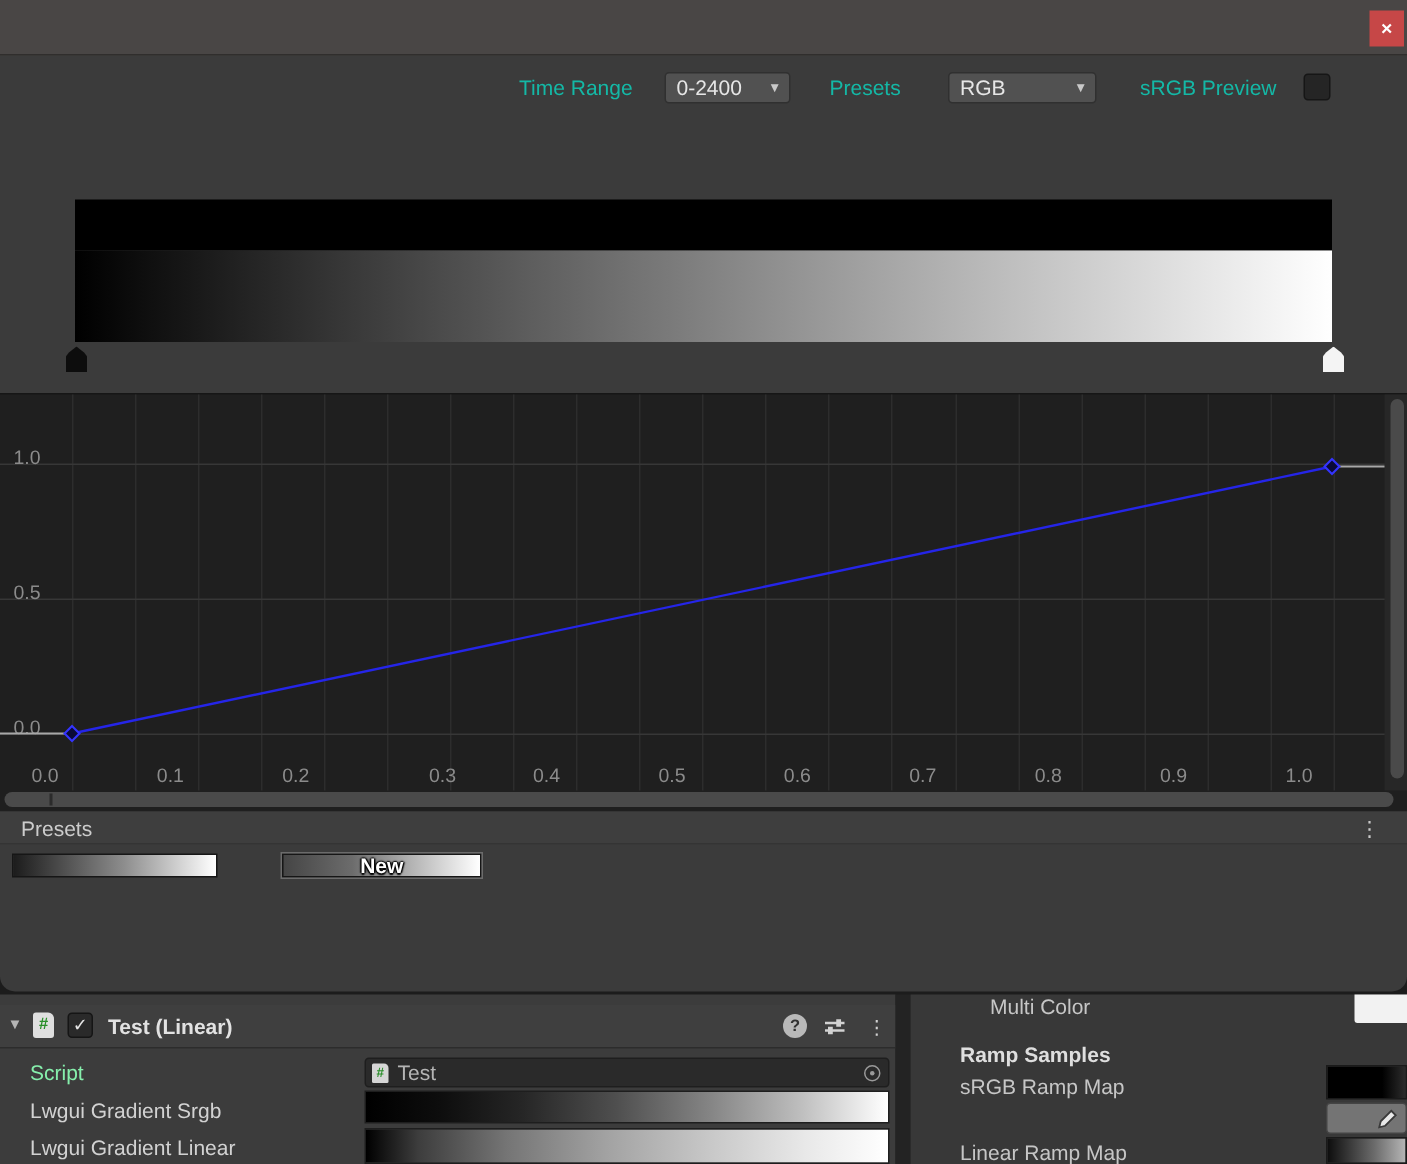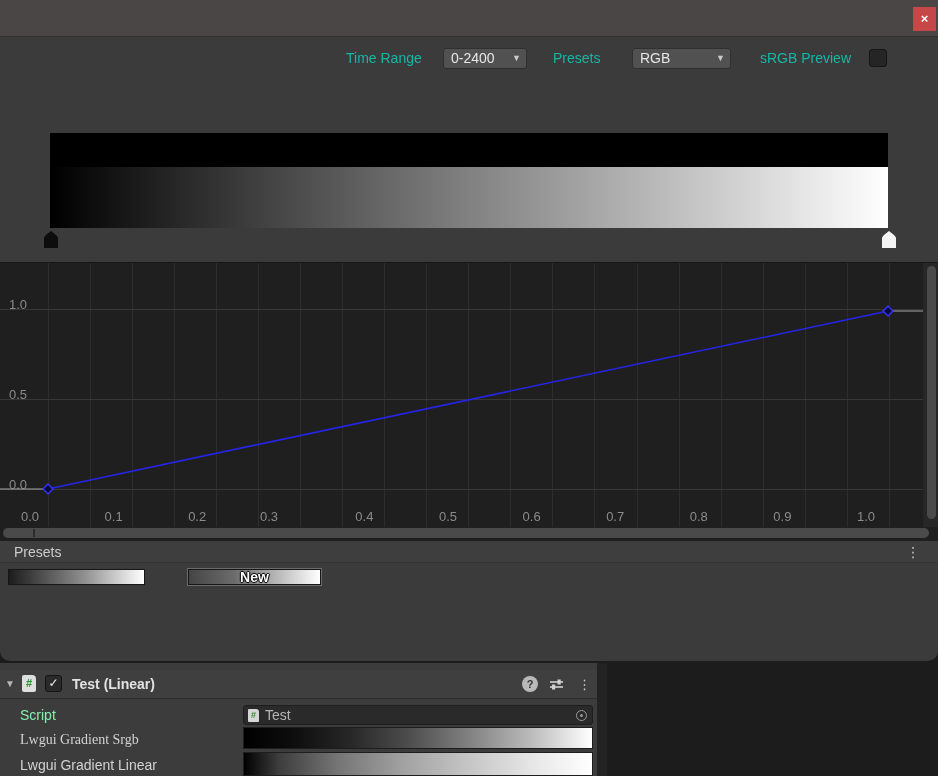--- a/index.html
+++ b/index.html
@@ -195,21 +195,21 @@
           <div class="vgrid" style="left: 762.775px;"></div>
           <div class="vgrid" style="left: 804.85px;"></div>
           <div class="vgrid" style="left: 846.925px;"></div>
           <div class="vgrid" style="left: 889px;"></div>
           <div class="hgrid" style="top: 46px;"></div>
           <div class="hgrid" style="top: 136px;"></div>
           <div class="hgrid" style="top: 226px;"></div>
           <div class="xtick" style="left: 10px;">0.0</div>
           <div class="xtick" style="left: 93.6px;">0.1</div>
           <div class="xtick" style="left: 177.2px;">0.2</div>
-          <div class="xtick" style="left: 249px;">0.3</div>
+          <div class="xtick" style="left: 275px;">0.3</div>
           <div class="xtick" style="left: 344.4px;">0.4</div>
           <div class="xtick" style="left: 428px;">0.5</div>
           <div class="xtick" style="left: 511.6px;">0.6</div>
           <div class="xtick" style="left: 595.2px;">0.7</div>
           <div class="xtick" style="left: 678.8px;">0.8</div>
           <div class="xtick" style="left: 762.4px;">0.9</div>
           <div class="xtick" style="left: 846px;">1.0</div>
           <div class="ytick" style="top: 34px;">1.0</div>
           <div class="ytick" style="top: 124px;">0.5</div>
           <div class="ytick" style="top: 214px;">0.0</div>
@@ -257,23 +257,40 @@
         <div id="insp-menu">⋮</div>
       </div>
 
       <div class="insp-label" style="top:44px; color:#86efac;text-align:center;">Script</div>
       <div id="script-field">
         <div id="script-field-icon">#</div>
         <div id="script-field-value">Test</div>
         <div id="object-picker"></div>
       </div>
 
-      <div class="insp-label" style="top:69px;font-family:Liberation Serif, serif;">Lwgui Gradient Srgb</div>
+      <div class="insp-label" style="top:69px;">Lwgui Gradient Srgb</div>
       <div id="grad-srgb" class="grad-field"></div>
 
       <div class="insp-label" style="top:94px;">Lwgui Gradient Linear</div>
       <div id="grad-linear" class="grad-field"></div>
     </div>
 
     <div id="panel-divider"></div>
 
+    <div id="side-panel">
+      <div class="side-label" style="left:53px; top:0;">Multi Color</div>
+      <div id="multi-color-swatch"></div>
+
+      <div class="side-label" style="left:33px; top:32px; font-weight:bold; color:#dedede;">Ramp Samples</div>
+
+      <div class="side-label" style="left:33px; top:53px;">sRGB Ramp Map</div>
+      <div id="ramp-thumb-1"></div>
+      <div id="ramp-edit-btn">
+        <svg width="16" height="16" viewBox="0 0 16 16">
+          <path d="M10.5 2.5 L13.5 5.5 L6.5 12.5 L2.5 13.5 L3.5 9.5 Z" fill="#e9e9e9" stroke="#3a3a3a" stroke-width="1.2"></path>
+        </svg>
+      </div>
+
+      <div class="side-label" style="left:33px; top:97px;">Linear Ramp Map</div>
+      <div id="ramp-thumb-2"></div>
+    </div>
   </div>
 </div>
 
 </body></html>

